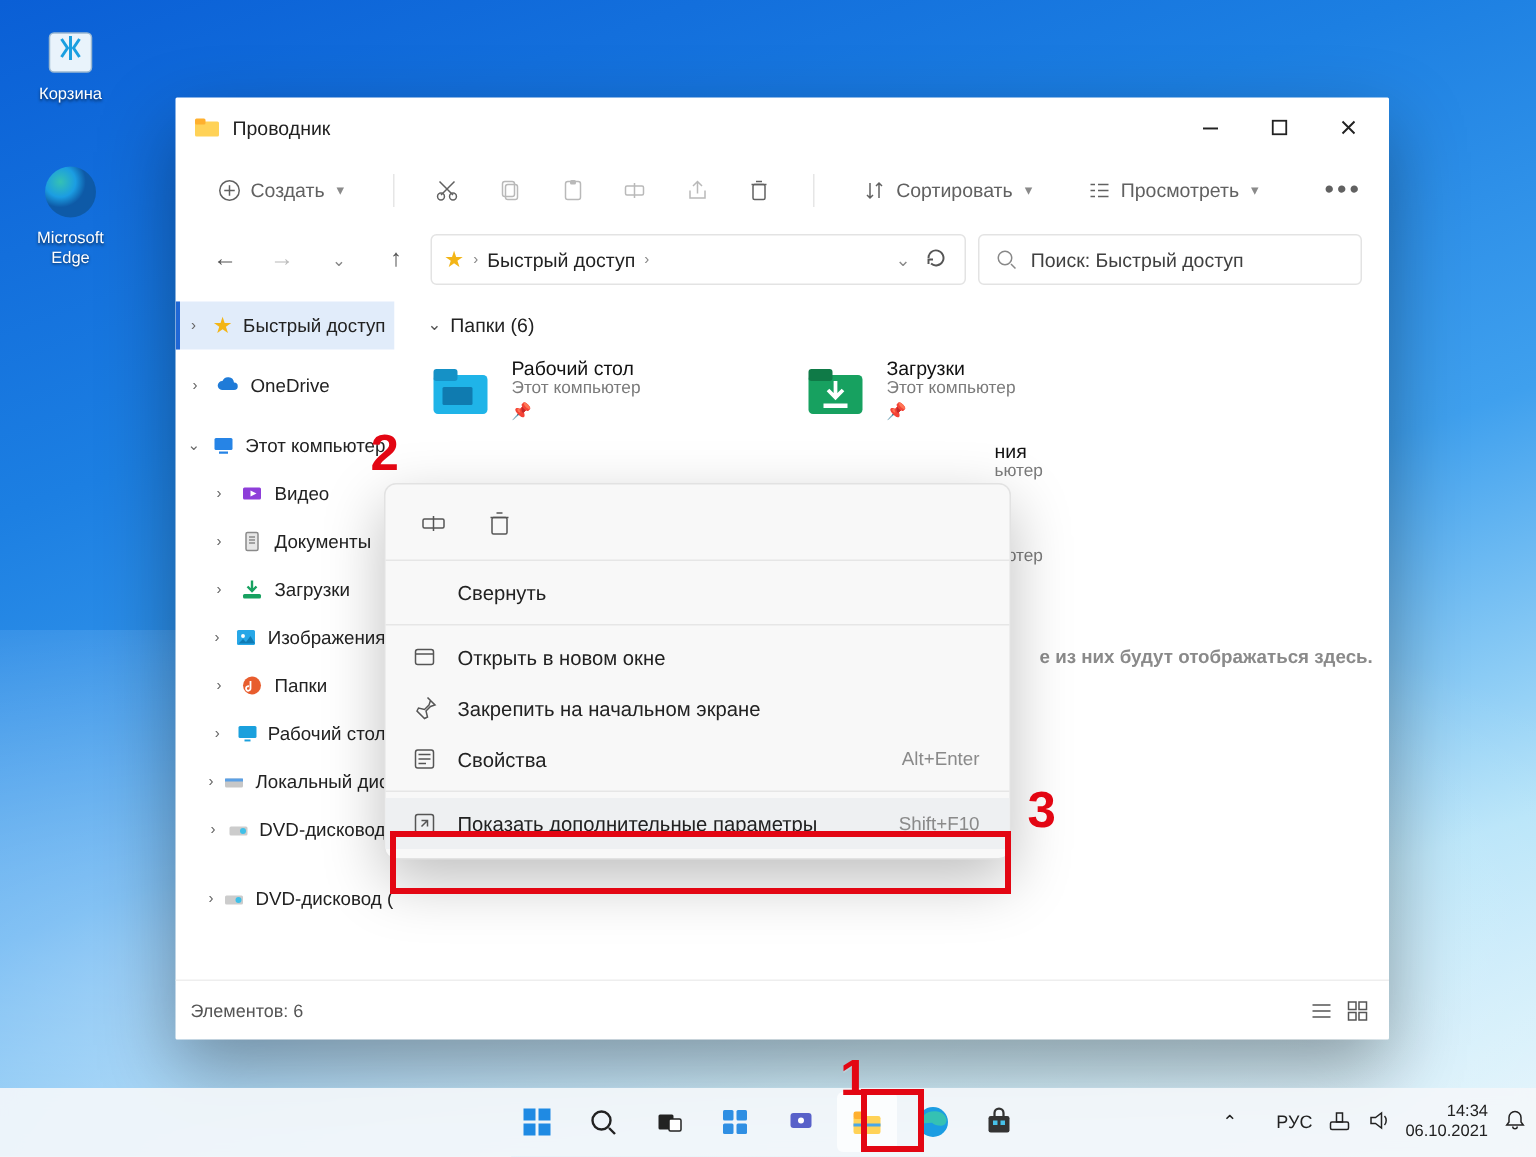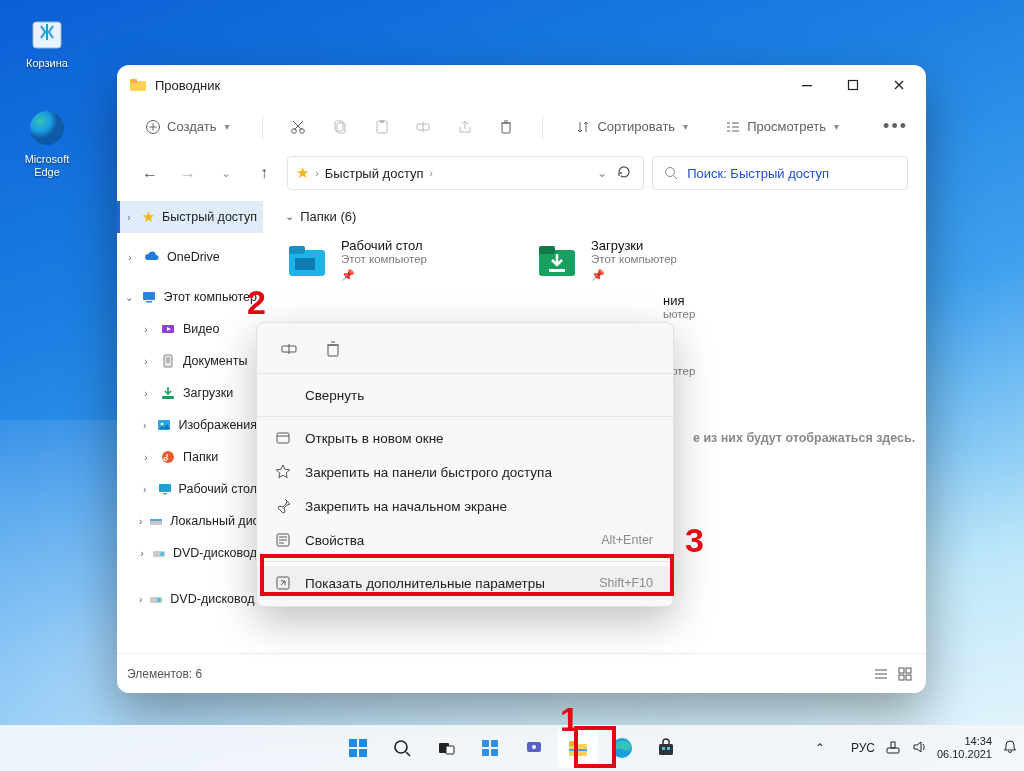--- a/index.html
+++ b/index.html
@@ -18,21 +18,21 @@
   
   .desktop-icon { position:absolute; width:70px; text-align:center; color:#fff; font-size:11px; text-shadow:0 1px 2px rgba(0,0,0,.6); }
   .desktop-icon .ico { width:44px; height:44px; margin:0 auto 3px; display:flex; align-items:center; justify-content:center; }
   .desktop-icon .label { display:block; line-height:1.2; }
   #d-recycle { left:12px; top:10px; }
   #d-edge { left:12px; top:106px; }
 
   
   .win {
     position:absolute; left:117px; top:65px; width:809px; height:628px;
-    background:#fff; border-radius:12px; box-shadow:0 20px 50px rgba(0,0,0,.35);
+    background:#fff; border-radius:1px; box-shadow:0 20px 50px rgba(0,0,0,.35);
     display:flex; flex-direction:column; overflow:hidden;
   }
   .titlebar { height:40px; display:flex; align-items:center; padding:0 4px 0 12px; }
   .titlebar .appicon { width:18px; height:18px; margin-right:8px; }
   .titlebar .title { font-size:13px; color:#222; flex:1; }
   .wcbtn { width:46px; height:40px; display:flex; align-items:center; justify-content:center; color:#222; font-size:14px; }
 
   .toolbar { height:44px; display:flex; align-items:center; padding:0 18px; gap:17px; color:#616161; font-size:13px; border-bottom:1px solid transparent;}
   .tbtn { height:34px; padding:0 10px; display:flex; align-items:center; gap:6px; border-radius:4px; color:#616161; }
   .tbtn.icon-only { width:34px; padding:0; justify-content:center; }
@@ -246,21 +246,21 @@
       <span class="chev" style="font-size:12px">⌄</span>
       <span class="refresh"><svg class="i16" viewBox="0 0 16 16">
             <path d="M3 8a5 5 0 1 1 1.7 3.7M3 12v-3h3" fill="none" stroke="#555" stroke-width="1.3"></path>
           </svg></span>
     </div>
     <div class="search">
       <svg class="i16" viewBox="0 0 16 16">
           <circle cx="7" cy="7" r="4.5" fill="none" stroke="#888"></circle>
           <path d="M11 11l3 3" stroke="#888"></path>
         </svg>
-      <span style="color:#1d4ed8">Поиск: Быстрый доступ</span>
+      <span style="color:#404040">Поиск: Быстрый доступ</span>
     </div>
   </div>
 
   <div class="body">
     <div class="sidebar">
       <div class="sideitem selected">
         <span class="tw">›</span>
         <span class="ic" style="color:#f3b516;font-size:15px">★</span>
         <span>Быстрый доступ</span>
       </div>
@@ -469,28 +469,20 @@
         <svg class="i18" viewBox="0 0 18 18">
           <rect x="3" y="4" width="12" height="10" rx="1.5" fill="none" stroke="#555"></rect>
           <path d="M3 7h12" stroke="#555"></path>
         </svg>
       </span>
     <span>Открыть в новом окне</span>
   </div>
   <div class="ctx-item">
     <span class="mic">
         <svg class="i18" viewBox="0 0 18 18">
-          <path d="M9 2l2 4.3 4.7.5-3.5 3.2.9 4.6L9 12.3 4.9 14.6l.9-4.6L2.3 6.8 7 6.3z" fill="none" stroke="#555"></path>
-        </svg>
-      </span>
-    <span>Закрепить на панели быстрого доступа</span>
-  </div>
-  <div class="ctx-item">
-    <span class="mic">
-        <svg class="i18" viewBox="0 0 18 18">
           <path d="M11 2l5 5-3 1-3 3 1 4-2 1-5-5 1-2 4 1 3-3 1-3z" fill="none" stroke="#555"></path>
         </svg>
       </span>
     <span>Закрепить на начальном экране</span>
   </div>
   <div class="ctx-item">
     <span class="mic">
         <svg class="i18" viewBox="0 0 18 18">
           <rect x="3" y="3" width="12" height="12" rx="1.5" fill="none" stroke="#555"></rect>
           <path d="M5 6h8M5 9h8M5 12h5" stroke="#555"></path>

